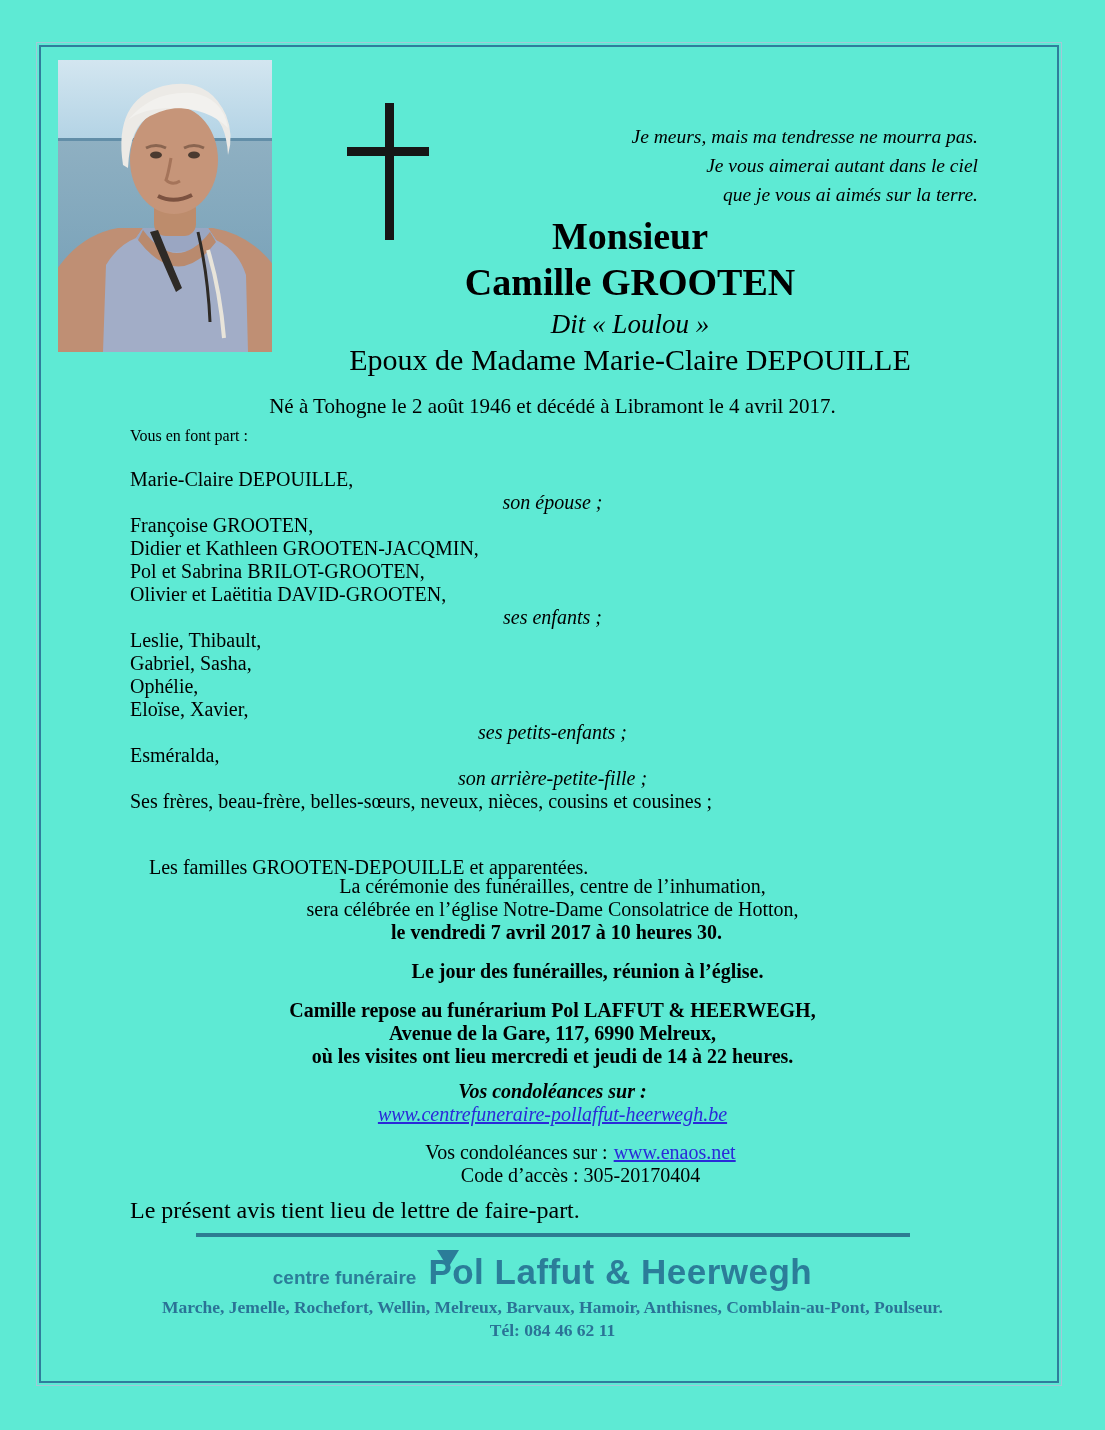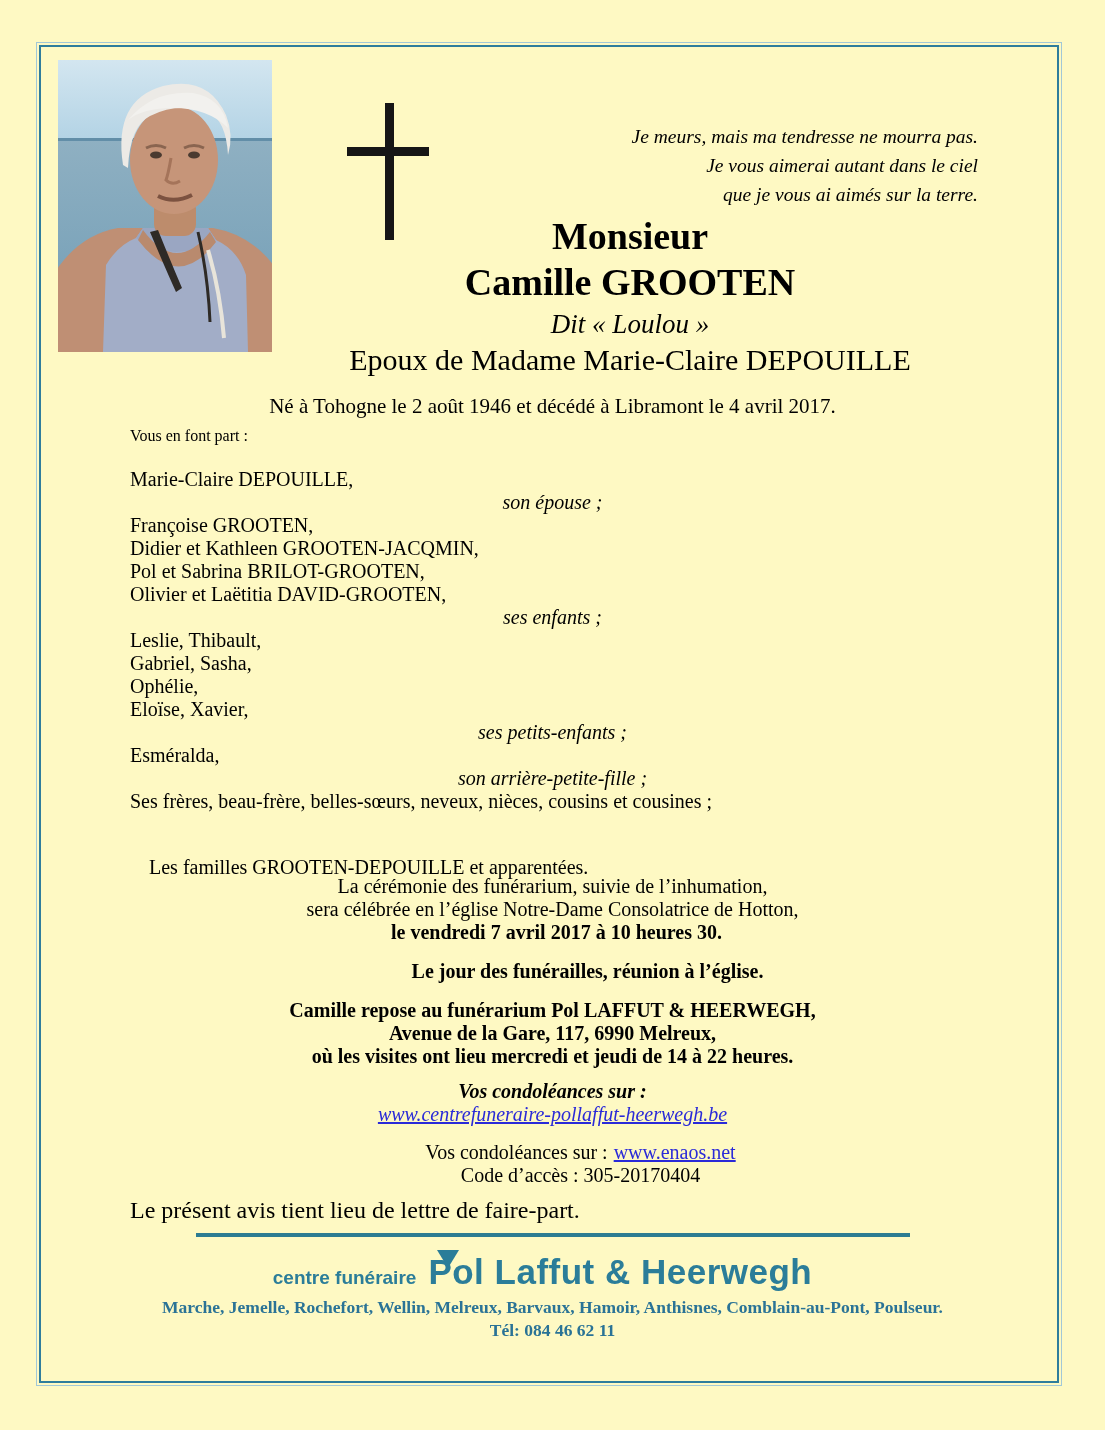--- a/index.html
+++ b/index.html
@@ -1,17 +1,17 @@
 <!DOCTYPE html>
 <html><head>
 <meta charset="utf-8">
 <style>
   html,body { margin:0; padding:0; background:#ffffff; }
   .page {
-    position:relative; width:1105px; height:1430px; background:#fef9c3;
+    position:relative; width:1105px; height:1430px; background:#5eead4;
     font-family:"Liberation Serif","DejaVu Serif",serif; color:#000;
     overflow:hidden;
   }
   
   .frame-outer {
     position:absolute; left:36px; top:42px; width:1026px; height:1344px;
     border:1px solid #a2c8d7; box-sizing:border-box; pointer-events:none;
   }
   .frame-inner {
     position:absolute; left:2px; top:2px; right:2px; bottom:2px;
@@ -165,21 +165,21 @@
     <div class="row">Eloïse, Xavier,</div>
     <div class="row relation">ses petits-enfants ;</div>
     <div class="row">Esméralda,</div>
     <div class="row relation">son arrière-petite-fille ;</div>
     <div class="row">Ses frères, beau-frère, belles-sœurs, neveux, nièces, cousins et cousines ;</div>
   </div>
 
   <div class="families">Les familles GROOTEN-DEPOUILLE et apparentées.</div>
 
   <div class="cblock ceremony">
-    <div class="row">La cérémonie des funérarium, suivie de l’inhumation,</div>
+    <div class="row">La cérémonie des funérailles, centre de l’inhumation,</div>
     <div class="row">sera célébrée en l’église Notre-Dame Consolatrice de Hotton,</div>
     <div class="row bold">le vendredi 7 avril 2017 à 10 heures 30.</div>
   </div>
 
   <div class="cblock meeting">Le jour des funérailles, réunion à l’église.</div>
 
   <div class="cblock funerarium">
     <div class="row">Camille repose au funérarium Pol LAFFUT &amp; HEERWEGH,</div>
     <div class="row">Avenue de la Gare, 117, 6990 Melreux,</div>
     <div class="row">où les visites ont lieu mercredi et jeudi de 14 à 22 heures.</div>

